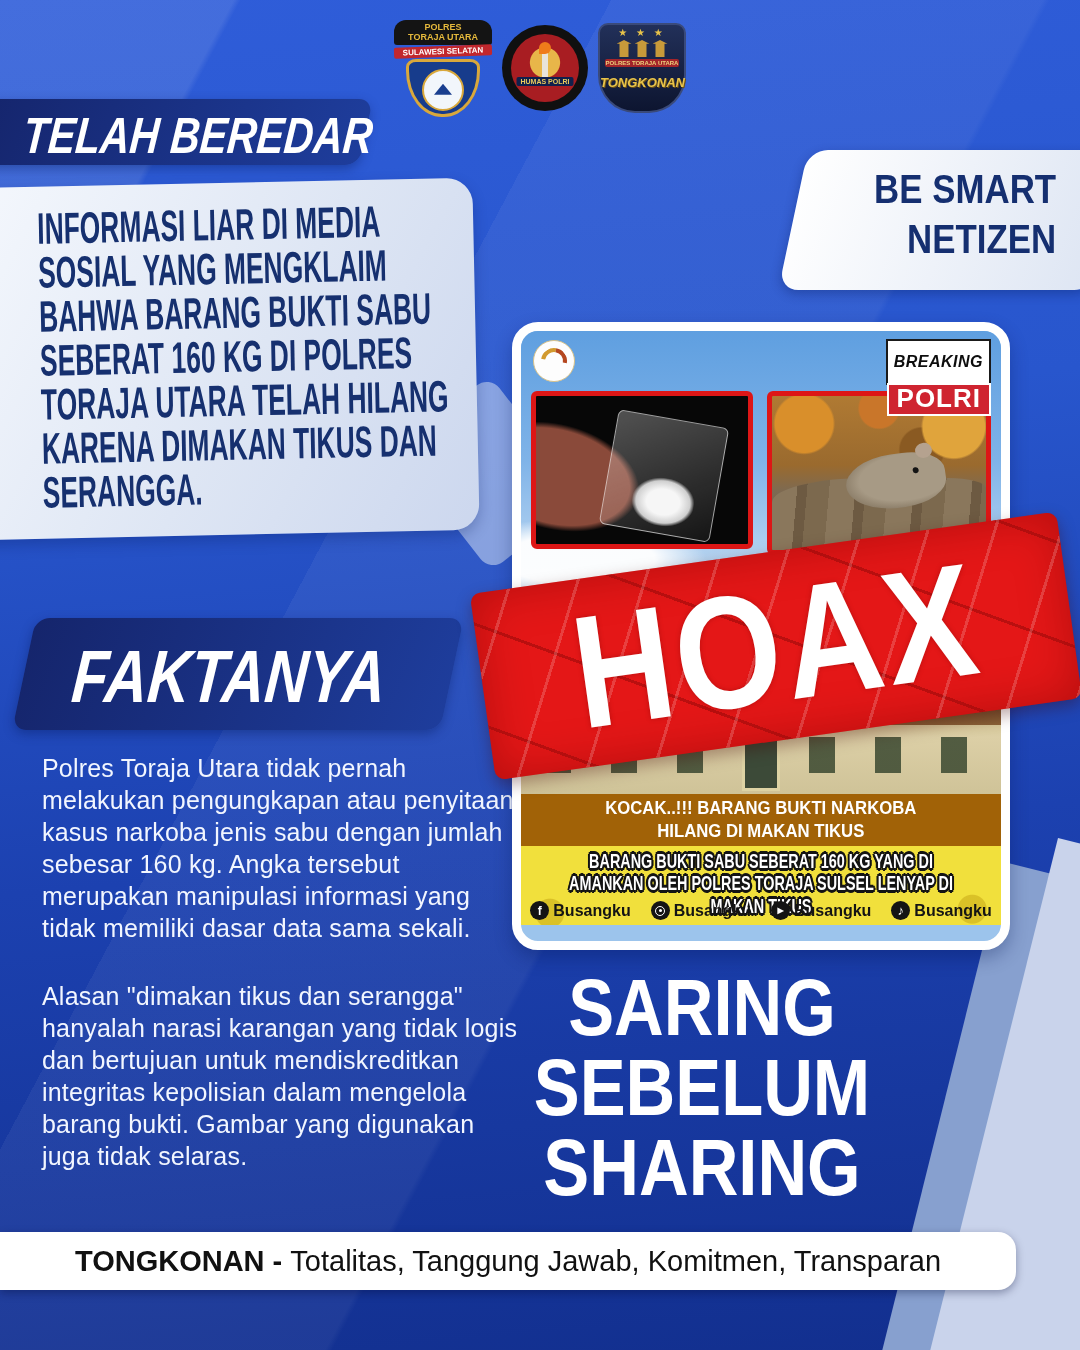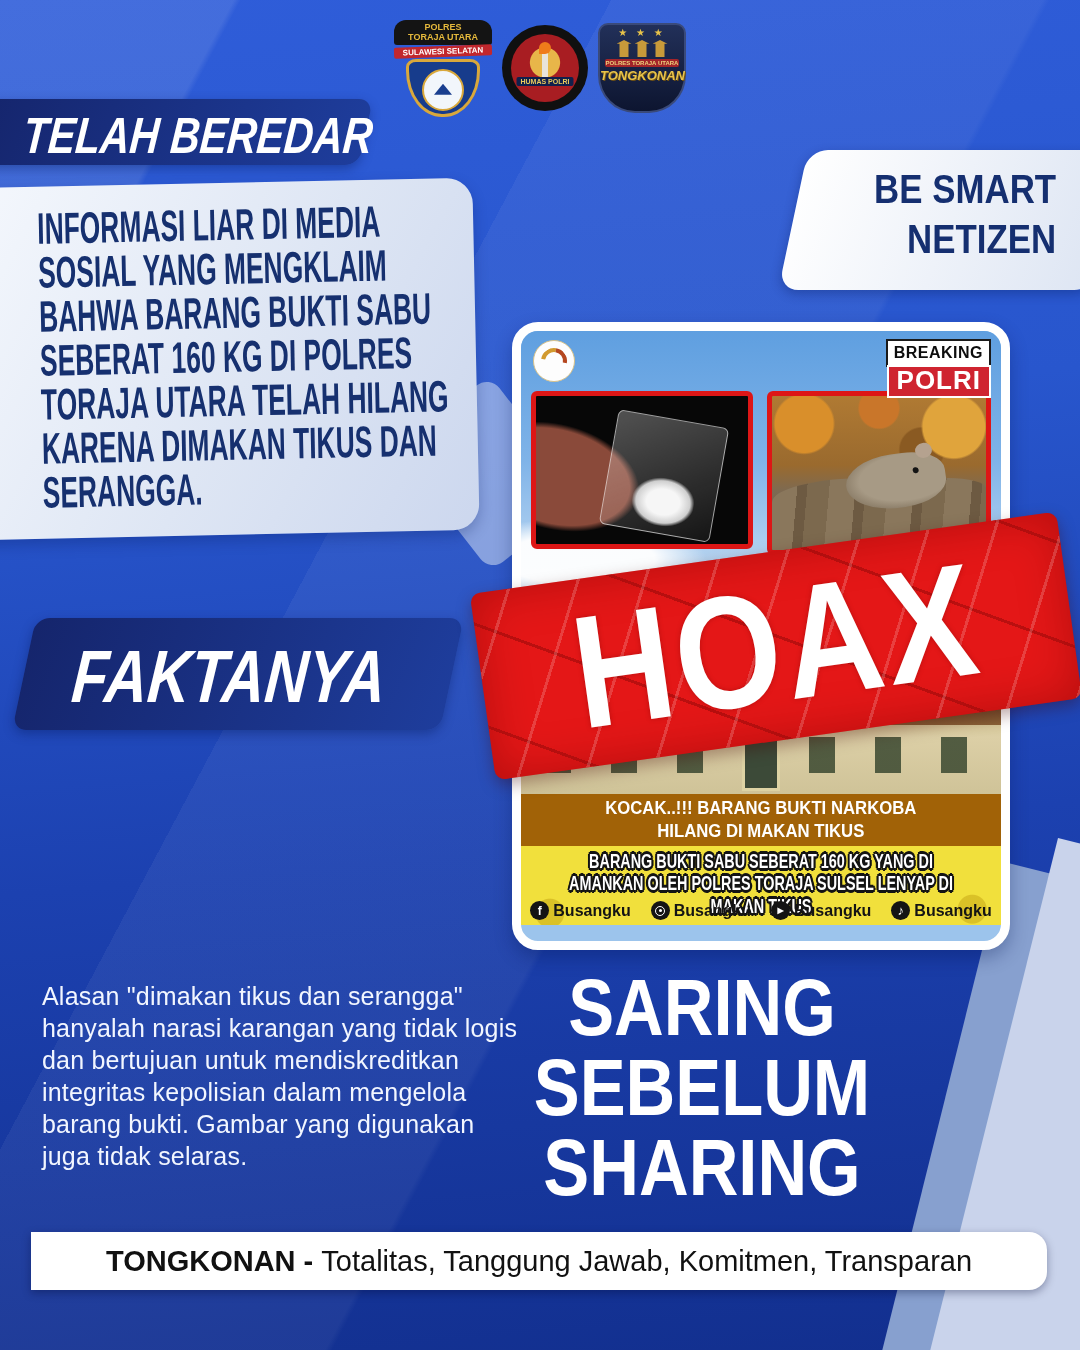--- a/index.html
+++ b/index.html
@@ -25,21 +25,21 @@
   .b2{width:86px; height:86px; margin-top:5px; border-radius:50%; background:#101010; position:relative; flex:none;}
   .b2-inner{position:absolute; inset:9px; border-radius:50%; background:radial-gradient(circle at 50% 42%,#e8b649 0 28%,#a81d22 30% 100%);}
   .b2-torch{position:absolute; left:50%; top:26px; transform:translateX(-50%); width:6px; height:34px; background:#e8e4da; border-radius:2px;}
   .b2-torch::before{content:''; position:absolute; left:50%; top:-9px; transform:translateX(-50%); width:12px; height:12px; border-radius:50% 50% 50% 0; background:#ef7c1a;}
   .b2-label{position:absolute; left:50%; top:52px; transform:translateX(-50%); background:#10204c; color:#e8c95d; font-size:7px; font-weight:bold; padding:1px 4px; border-radius:2px; white-space:nowrap;}
   .b3{width:88px; height:90px; margin-top:3px; background:linear-gradient(#223059,#0d1530); border:2px solid #3a4a7a; border-radius:10px 10px 42% 42%; text-align:center; padding-top:3px; position:relative;}
   .b3-stars{color:#e8c34a; font-size:10px; letter-spacing:3px; line-height:1;}
   .b3-houses{display:flex; justify-content:center; gap:3px; margin-top:2px;}
   .b3-houses i{display:block; width:15px; height:17px; background:#c89a3a; clip-path:polygon(50% 0,100% 22%,80% 22%,80% 100%,20% 100%,20% 22%,0 22%);}
   .b3-band{background:#a3242a; color:#ecd27c; font-size:6px; font-weight:bold; margin:2px 5px 0; border-radius:2px; padding:1px 0; white-space:nowrap; overflow:hidden;}
-  .b3-name{color:#e8c34a; font-size:13px; font-weight:bold; font-style:italic; text-shadow:1px 1px 0 #6e5114; margin-top:1px;}
+  .b3-name{color:#e8c34a; font-size:13px; font-weight:bold; font-style:italic; text-shadow:1px 1px 0 #6e5114; margin-top:8px;}
   
   .ribbon{position:absolute; z-index:10;}
   .ribbon .rbg{position:absolute; inset:0; background:linear-gradient(100deg,#15256c 0%,#1e3d9c 100%); border-radius:14px; transform:skewX(-12deg); box-shadow:0 4px 10px rgba(0,20,80,.35);}
   .ribbon .rtext{position:absolute; color:#fff; font-weight:bold; font-style:italic; white-space:nowrap; transform-origin:left top;}
   .ribbon1{left:-26px; top:99px; width:392px; height:66px;}
   .ribbon1 .rtext{left:52px; top:7px; font-size:51px; transform:scaleX(.8) skewX(-6deg);}
   .ribbon2{left:24px; top:618px; width:428px; height:112px;}
   .ribbon2 .rtext{left:52px; top:16px; font-size:74px; transform:scaleX(.8) skewX(-6deg);}
   
   .shard{position:absolute; left:430px; top:396px; width:120px; height:155px; background:rgba(195,210,238,.6); transform:rotate(-38deg); border-radius:16px; z-index:9;}
@@ -53,21 +53,21 @@
   .card{position:absolute; left:512px; top:322px; width:498px; height:628px; border:9px solid #fff; border-radius:26px; overflow:hidden; z-index:12; background:#9cc4ec; box-shadow:0 8px 18px rgba(0,20,80,.3);}
   .sky{position:relative; height:368px;
     background:
       radial-gradient(ellipse 170px 55px at 12% 62%, rgba(255,255,255,.95) 0 45%, rgba(255,255,255,0) 75%),
       radial-gradient(ellipse 220px 70px at 80% 78%, rgba(255,255,255,.9) 0 45%, rgba(255,255,255,0) 75%),
       radial-gradient(ellipse 150px 50px at 45% 90%, rgba(255,255,255,.85) 0 45%, rgba(255,255,255,0) 78%),
       linear-gradient(180deg,#5f9fe0 0%,#7fb3e8 35%,#cfe3f5 75%,#eaf2fa 100%);}
   .card-logo{position:absolute; left:12px; top:9px; width:42px; height:42px; background:#fdfdfd; border-radius:50%; border:1px solid #d8c28a;}
   .card-logo::before{content:''; position:absolute; inset:7px; border:4px solid transparent; border-top-color:#d29a2f; border-right-color:#b5471f; border-radius:50%; transform:rotate(-35deg);}
   .breaking{position:absolute; right:10px; top:8px; display:flex; flex-direction:column; align-items:flex-end; z-index:3;}
-  .breaking .brk1{background:#fff; color:#0d0d0d; font-weight:bold; font-size:16px; padding:3px 6px; border:2px solid #1a1a1a; letter-spacing:.5px;}
+  .breaking .brk1{background:#fff; color:#0d0d0d; font-weight:bold; font-size:16px; padding:12px 6px; border:2px solid #1a1a1a; letter-spacing:.5px;font-style:italic;}
   .breaking .brk2{background:#cf2430; color:#fff; font-weight:bold; font-size:26px; line-height:1.05; padding:0 8px 2px; margin-top:-2px; letter-spacing:1px; border:2px solid #fff;}
   .photos{position:absolute; left:0; top:60px; width:100%; display:flex; justify-content:center; gap:14px;}
   .photo{border:5px solid #dd1616; border-radius:6px; position:relative; overflow:hidden;}
   .photo.drugs{width:222px; height:158px; background:#070707;}
   .hand{position:absolute; left:-34px; top:26px; width:150px; height:120px; background:radial-gradient(ellipse at 35% 50%, #8a4a3a 0 55%, rgba(0,0,0,0) 62%); transform:rotate(14deg);}
   .bag{position:absolute; left:72px; top:22px; width:112px; height:116px; background:linear-gradient(150deg,rgba(255,255,255,.30),rgba(255,255,255,.06)); border:1px solid rgba(255,255,255,.55); transform:rotate(10deg); border-radius:6px;}
   .crystal{position:absolute; left:96px; top:82px; width:62px; height:48px; background:radial-gradient(ellipse,#f6f6f6 0 38%,#cfcfcf 62%,rgba(0,0,0,0) 72%); transform:rotate(8deg);}
   .photo.rat{width:224px; height:164px;
     background:
       radial-gradient(circle at 15% 18%, #d98f2b 0 13%, rgba(0,0,0,0) 14%),
@@ -106,21 +106,21 @@
       repeating-linear-gradient(115deg, rgba(0,0,0,0) 0 34px, rgba(255,255,255,.18) 34px 37px, rgba(0,0,0,0) 37px 64px),
       repeating-linear-gradient(28deg, rgba(0,0,0,0) 0 46px, rgba(150,10,10,.55) 46px 49px, rgba(0,0,0,0) 49px 92px);}
   .stamp span{color:#fff; font-weight:bold; font-size:160px; letter-spacing:4px; line-height:1; transform:scaleX(.85); text-shadow:0 0 6px rgba(120,0,0,.4); position:relative;}
   
   .para{position:absolute; left:42px; width:478px; color:#f2f6ff; font-size:25px; line-height:1.28; letter-spacing:.2px; z-index:10;}
   .para1{top:752px;}
   .para2{top:980px;}
   
   .saring{position:absolute; left:402px; top:968px; width:600px; text-align:center; color:#fff; font-weight:bold; font-size:80px; line-height:1.0; transform:scaleX(.86); transform-origin:center top; z-index:10;}
   
-  .footer{position:absolute; left:0; top:1232px; width:1016px; height:58px; background:#fff; border-radius:0 18px 18px 0; display:flex; align-items:center; justify-content:center; z-index:30; box-shadow:0 3px 8px rgba(0,10,50,.35);margin-left:31px;}
+  .footer{position:absolute; left:0; top:1232px; width:1016px; height:58px; background:#fff; border-radius:0 18px 18px 0; display:flex; align-items:center; justify-content:center; z-index:30; box-shadow:0 3px 8px rgba(0,10,50,.35);}
   .footer .txt{font-size:29px; color:#111; white-space:nowrap;}
   .footer .txt b{font-weight:bold;}
 </style>
 </head>
 <body>
 
 <div class="poster">
   <div class="diagA"></div>
   <div class="diagB"></div>
   <div class="stripe-dark"></div>
@@ -230,20 +230,21 @@
 
   <div class="stamp">
     <span>HOAX</span>
   </div>
 
   <div class="ribbon ribbon2">
     <div class="rbg"></div>
     <div class="rtext">FAKTANYA</div>
   </div>
 
+  <p class="para para1">Polres Toraja Utara tidak pernah melakukan pengungkapan atau penyitaan kasus narkoba jenis sabu dengan jumlah sebesar 160 kg. Angka tersebut merupakan manipulasi informasi yang tidak memiliki dasar data sama sekali.</p>
   <p class="para para2">Alasan "dimakan tikus dan serangga" hanyalah narasi karangan yang tidak logis dan bertujuan untuk mendiskreditkan integritas kepolisian dalam mengelola barang bukti. Gambar yang digunakan juga tidak selaras.</p>
 
   <div class="saring">
     <div>SARING</div>
     <div>SEBELUM</div>
     <div>SHARING</div>
   </div>
 
   <div class="footer">
     <div class="txt"><b>TONGKONAN - </b><span>Totalitas, Tanggung Jawab, Komitmen, Transparan</span></div>

